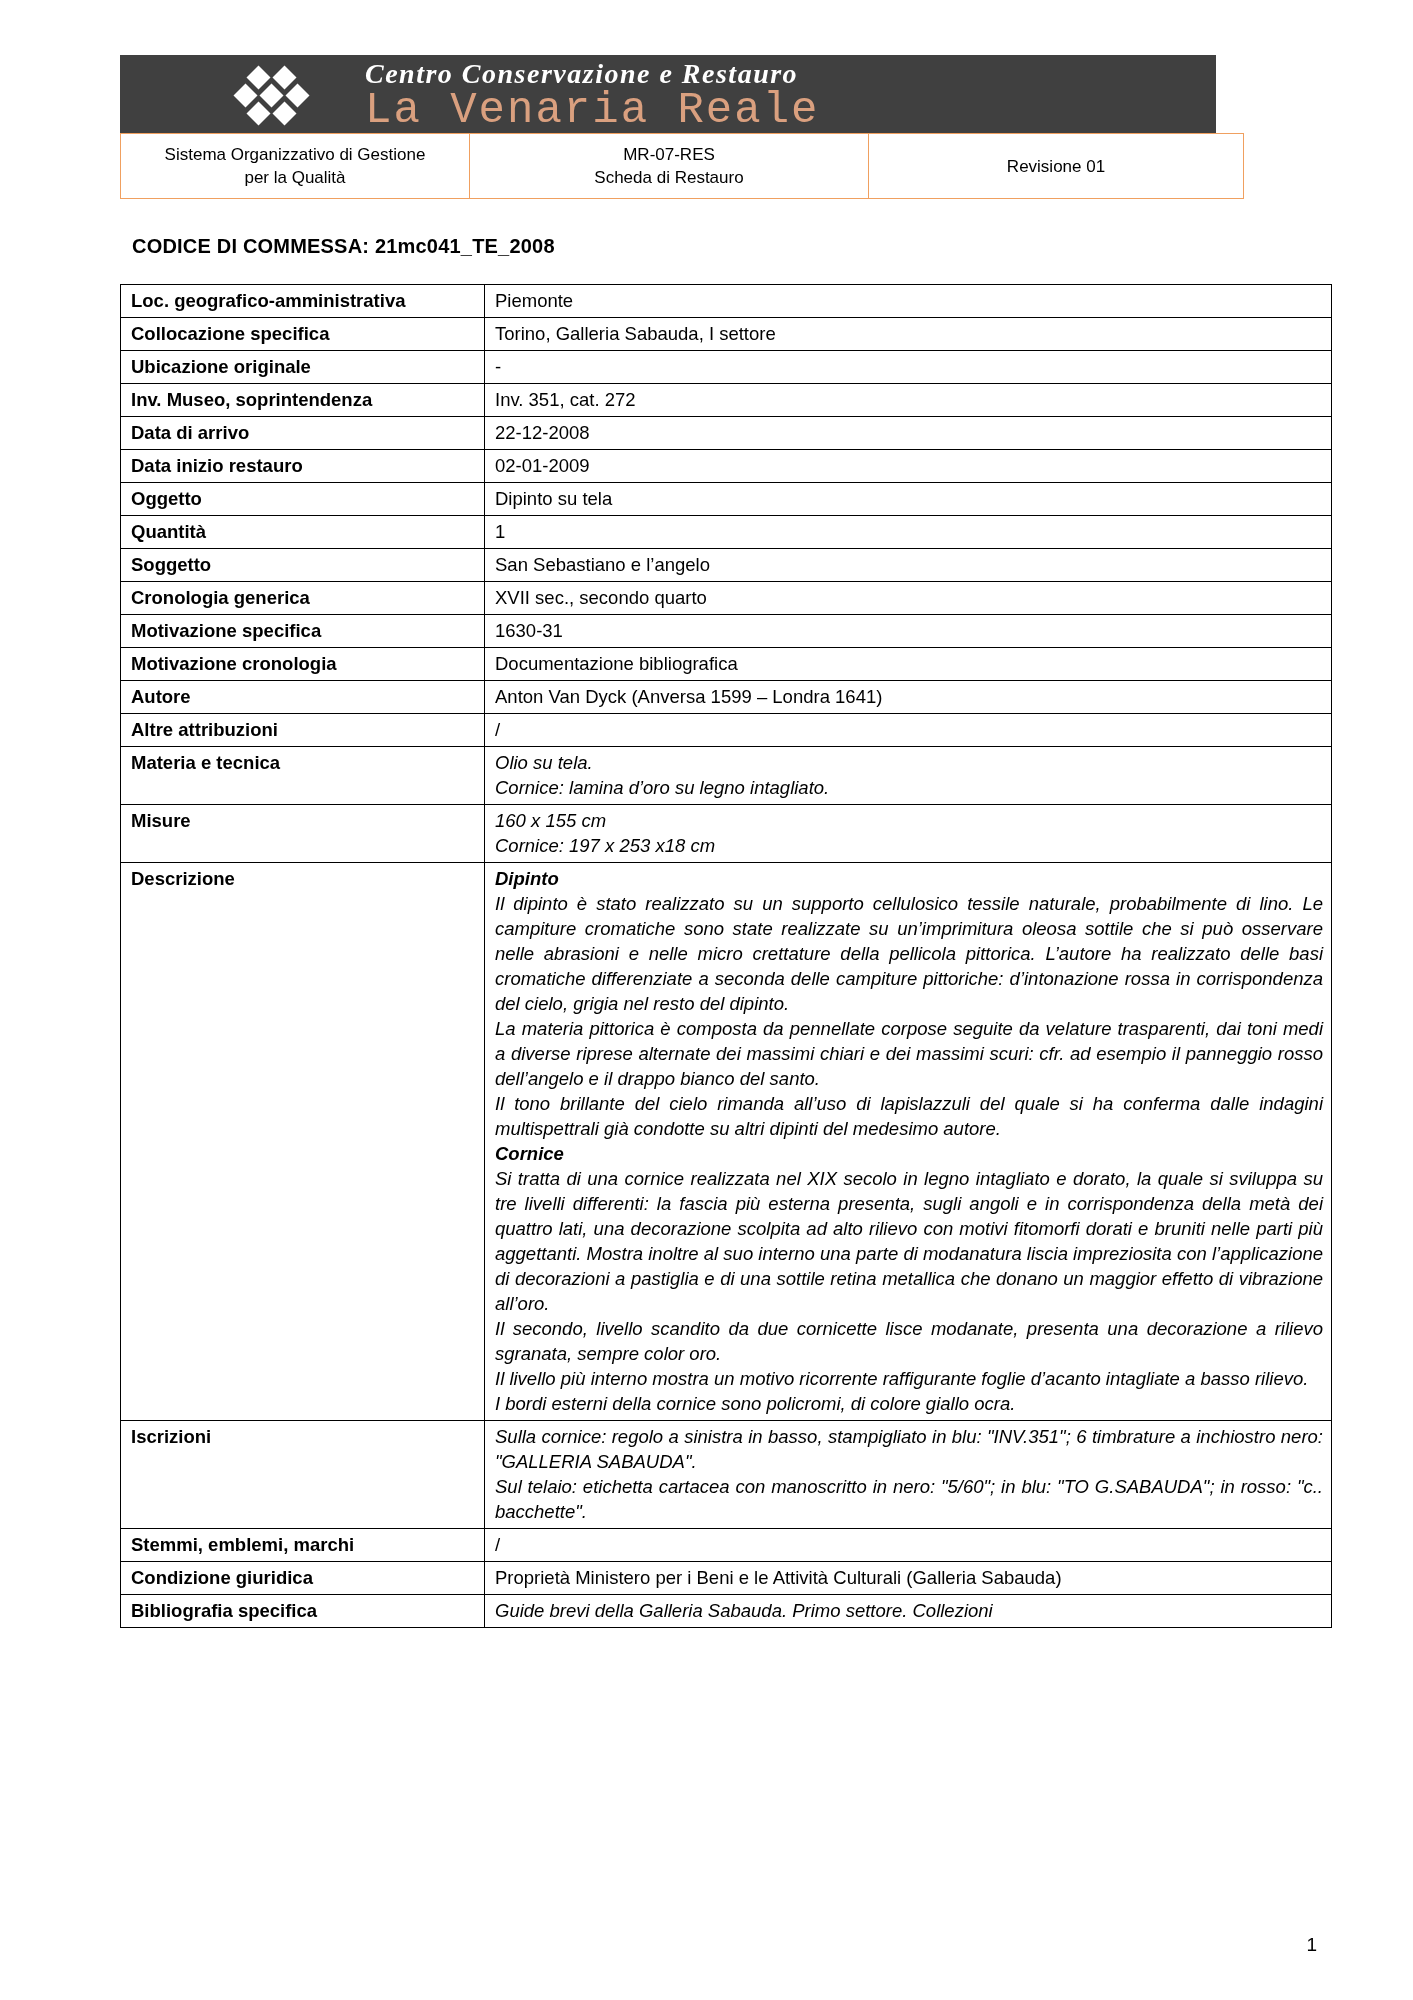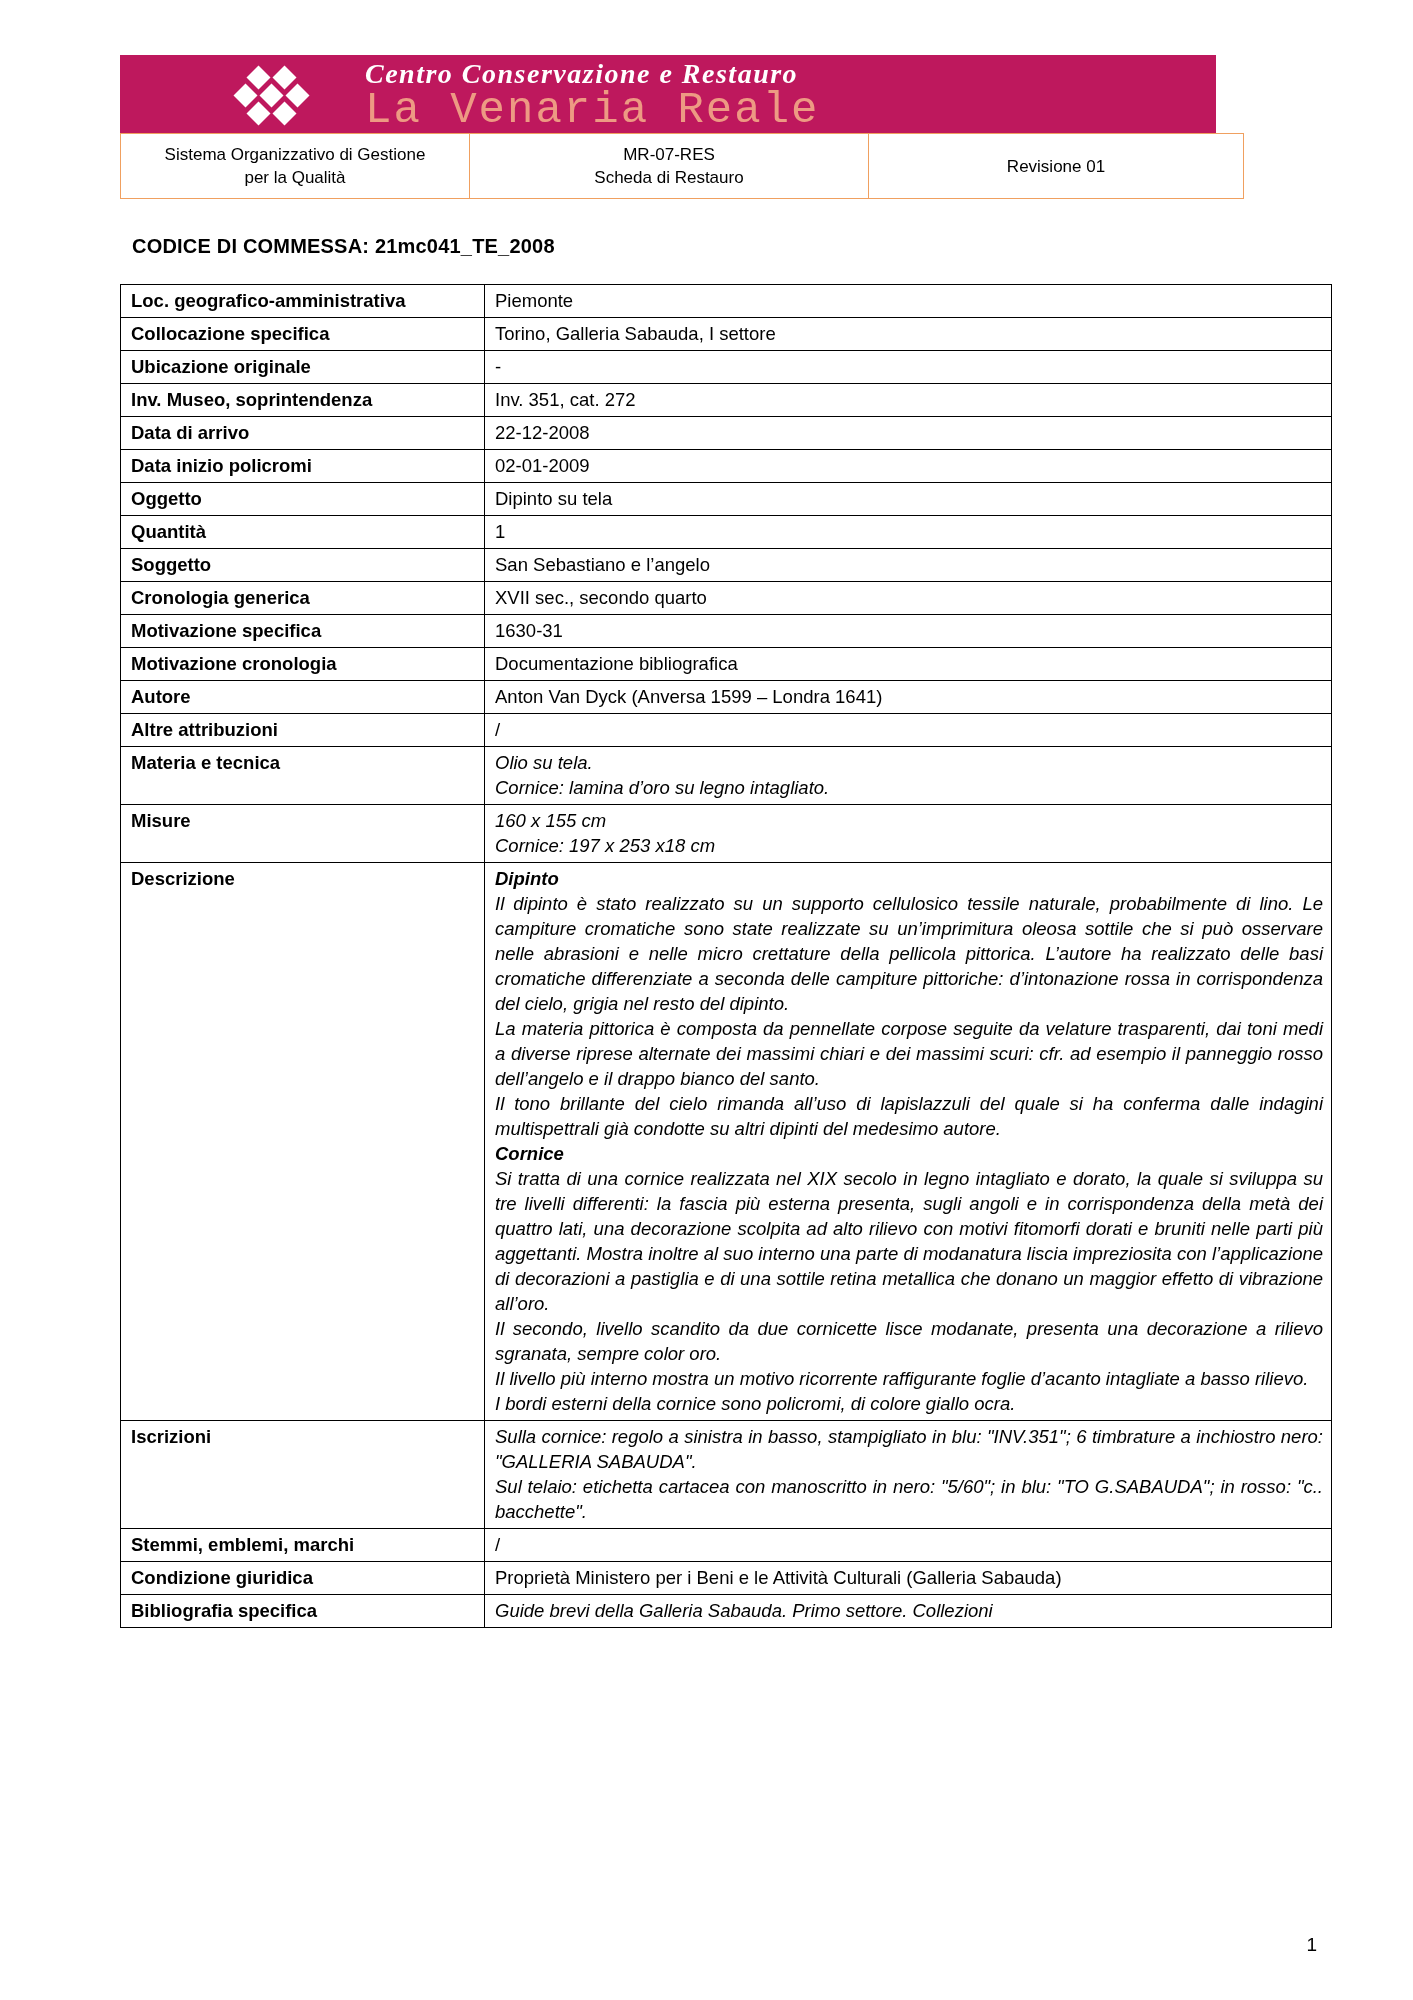--- a/index.html
+++ b/index.html
@@ -19,21 +19,21 @@
     min-height: 2000px;
     box-sizing: border-box;
     padding: 55px 95px 40px 120px;
     position: relative;
   }
 
   
   .banner {
     width: 1096px;
     height: 78px;
-    background: #be185d;
+    background: #404040;
     position: relative;
     overflow: hidden;
     margin-left: 0;
   }
   .banner-diamonds {
     position: absolute;
     left: 108px;
     top: 10px;
     width: 120px;
     height: 60px;
@@ -195,21 +195,21 @@
     </tr>
     <tr>
       <td class="lbl">Inv. Museo, soprintendenza</td>
       <td class="val">Inv. 351, cat. 272</td>
     </tr>
     <tr>
       <td class="lbl">Data di arrivo</td>
       <td class="val">22-12-2008</td>
     </tr>
     <tr>
-      <td class="lbl">Data inizio policromi</td>
+      <td class="lbl">Data inizio restauro</td>
       <td class="val">02-01-2009</td>
     </tr>
     <tr>
       <td class="lbl">Oggetto</td>
       <td class="val">Dipinto su tela</td>
     </tr>
     <tr>
       <td class="lbl">Quantità</td>
       <td class="val">1</td>
     </tr>

